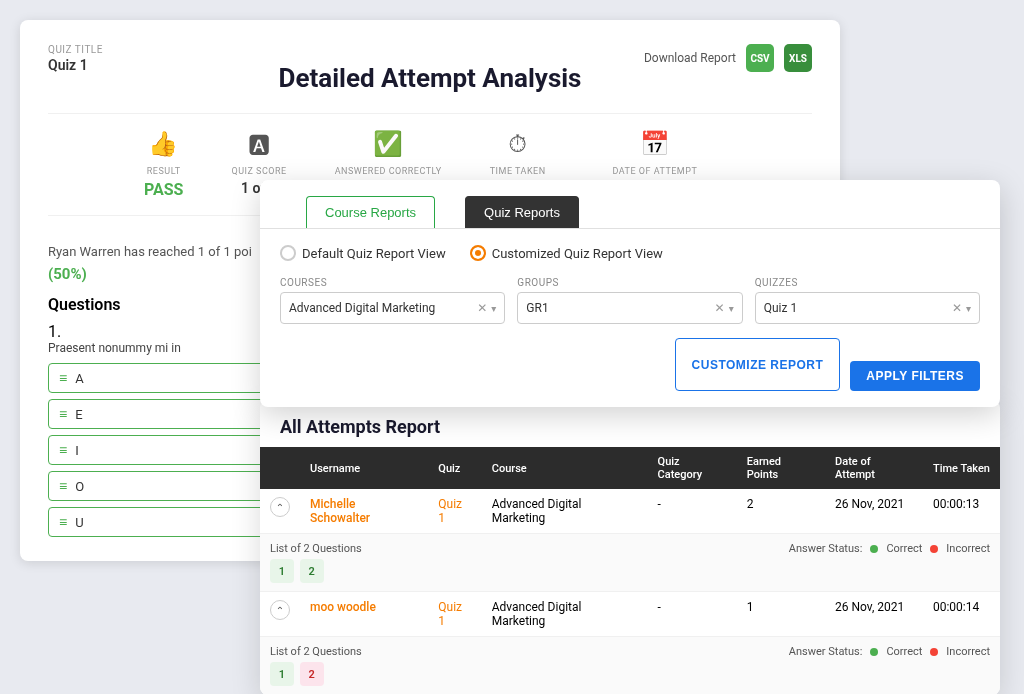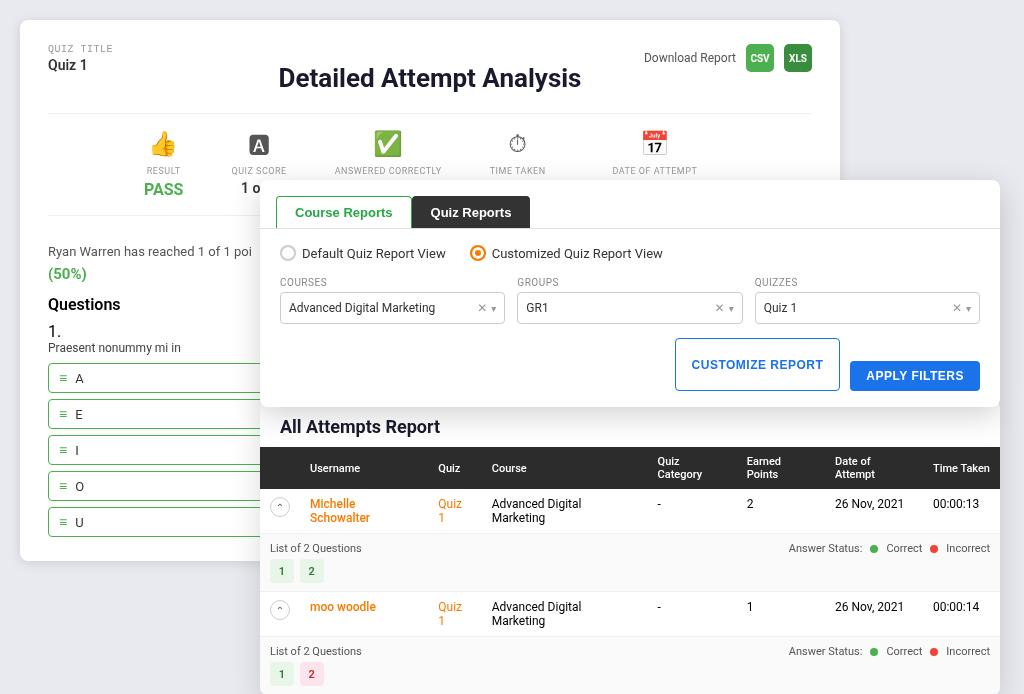--- a/index.html
+++ b/index.html
@@ -30,21 +30,20 @@
       box-shadow: 0 2px 12px rgba(0,0,0,0.12);
       padding: 24px 28px;
       z-index: 1;
     }
     .quiz-title-label {
       font-size: 10px;
       color: #999;
       text-transform: uppercase;
       letter-spacing: 0.5px;
       margin-bottom: 2px;
-      font-family: Liberation Mono, monospace;
     }
     .quiz-title-value {
       font-size: 14px;
       font-weight: 600;
       color: #333;
     }
     .detail-header {
       text-align: center;
       margin-bottom: 20px;
     }
@@ -150,25 +149,26 @@
       display: flex;
       gap: 0;
       padding: 16px 16px 0 16px;
       border-bottom: 1px solid #e0e0e0;
     }
     .tab-btn {
       padding: 8px 18px;
       border: 1.5px solid #e0e0e0;
       border-radius: 4px 4px 0 0;
       font-size: 13px;
-      font-weight: 700;
+      font-weight: 400;
       cursor: pointer;
       background: #fff;
       color: #555;
       border-bottom: none;
+      margin-left: 30px;
     }
     .tab-btn.active {
       background: #333;
       color: #fff;
       border-color: #333;
     }
     .tab-btn.outline {
       background: #fff;
       color: #333;
       border-color: #28a745;

